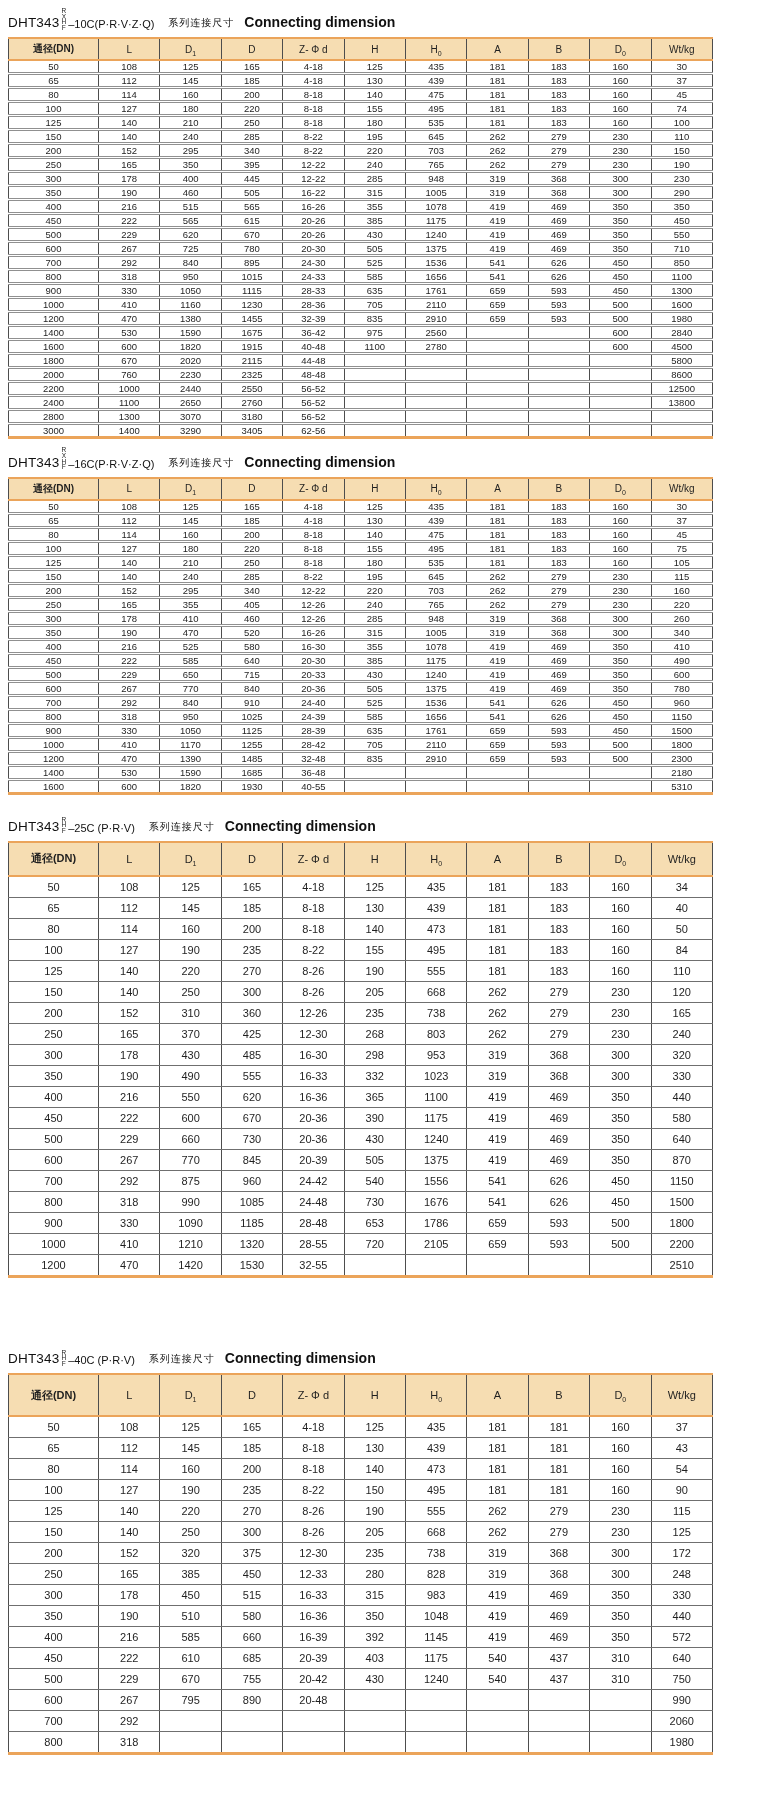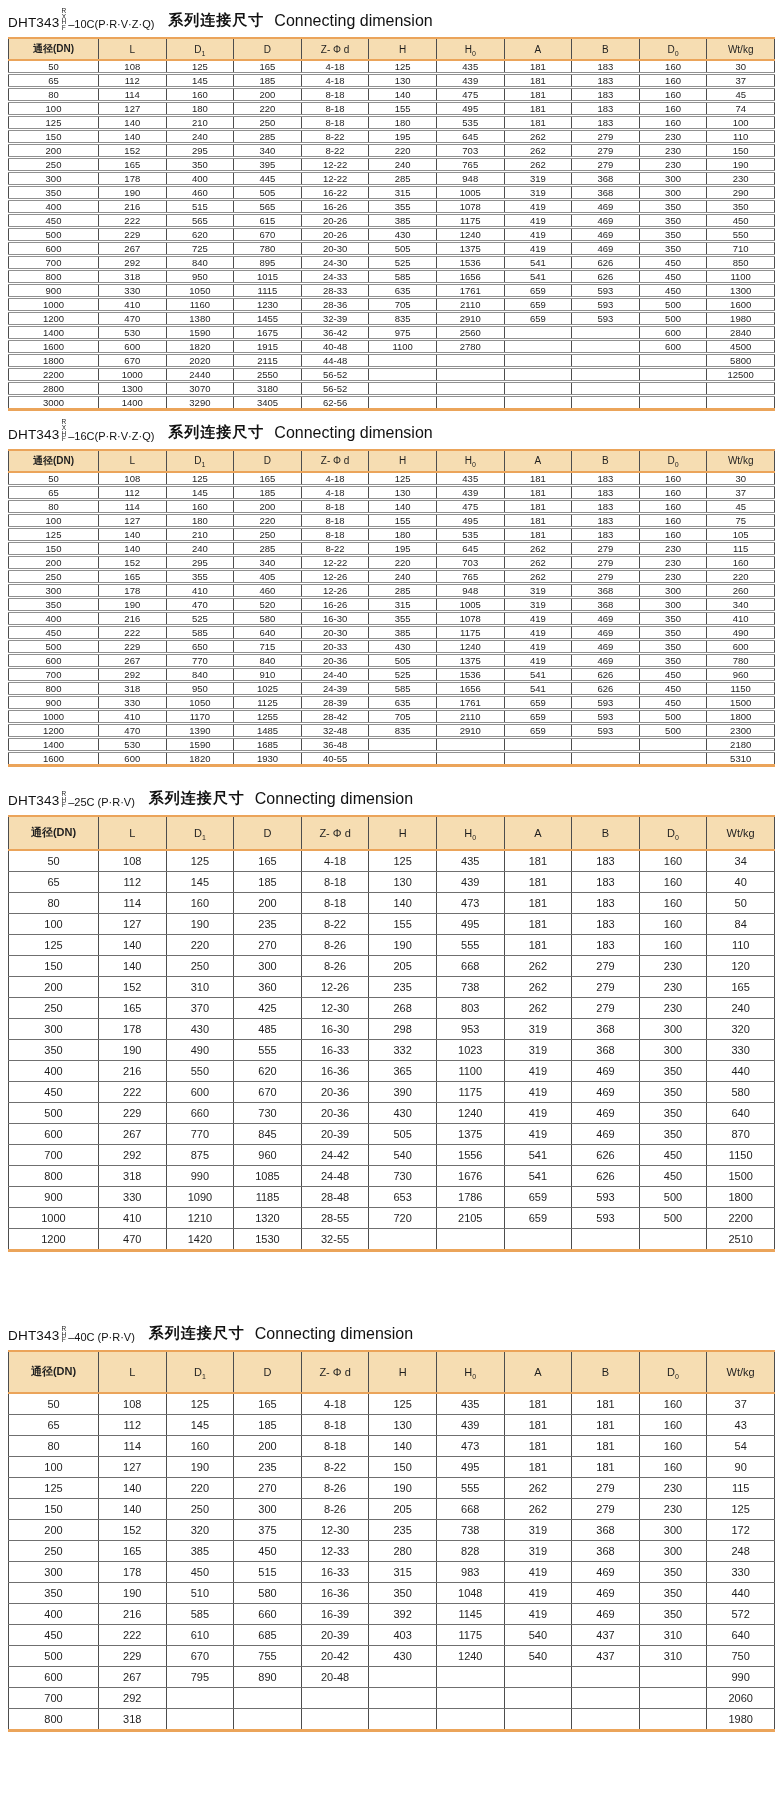--- a/index.html
+++ b/index.html
@@ -17,25 +17,25 @@
   .tbl-title{
     display:flex;align-items:flex-end;margin:0 0 7px 0;
     font-weight:normal;font-size:13px;color:#111;
   }
   .model{font-size:13.5px;letter-spacing:.2px;}
   .stack{
     display:inline-flex;flex-direction:column;align-items:center;
     font-size:6.5px;line-height:5.6px;margin:0 2px;color:#222;
   }
   .spec{font-size:11px;}
-  .series-cn{font-size:15px;font-weight:bold;margin-left:14px;letter-spacing:1px;}
-  .series-en{font-size:16px;margin-left:10px;}
+  .series-cn{font-size:10px;font-weight:normal;margin-left:14px;letter-spacing:1px;}
+  .series-en{font-size:14px;margin-left:10px;font-weight:bold;}
   
   table.dim{
-    border-collapse:collapse;table-layout:fixed;width:767px;
+    border-collapse:collapse;table-layout:fixed;width:705px;
     border-left:1px solid #4d4d4d;border-right:1px solid #4d4d4d;
     border-bottom:3px solid #eba45a;
   }
   table.dim th{
     background:#f6ddb2;
     border-top:2px solid #eba45a;
     border-bottom:2px solid #eba45a;
     border-right:1px solid #4d4d4d;
     font-weight:normal;text-align:center;padding:0;
   }
@@ -386,31 +386,57 @@
             <td>2115</td>
             <td>44-48</td>
             <td></td>
             <td></td>
             <td></td>
             <td></td>
             <td></td>
             <td>5800</td>
           </tr>
           <tr>
+            <td>2000</td>
+            <td>760</td>
+            <td>2230</td>
+            <td>2325</td>
+            <td>48-48</td>
+            <td></td>
+            <td></td>
+            <td></td>
+            <td></td>
+            <td></td>
+            <td>8600</td>
+          </tr>
+          <tr>
             <td>2200</td>
             <td>1000</td>
             <td>2440</td>
             <td>2550</td>
             <td>56-52</td>
             <td></td>
             <td></td>
             <td></td>
             <td></td>
             <td></td>
             <td>12500</td>
+          </tr>
+          <tr>
+            <td>2400</td>
+            <td>1100</td>
+            <td>2650</td>
+            <td>2760</td>
+            <td>56-52</td>
+            <td></td>
+            <td></td>
+            <td></td>
+            <td></td>
+            <td></td>
+            <td>13800</td>
           </tr>
           <tr>
             <td>2800</td>
             <td>1300</td>
             <td>3070</td>
             <td>3180</td>
             <td>56-52</td>
             <td></td>
             <td></td>
             <td></td>

